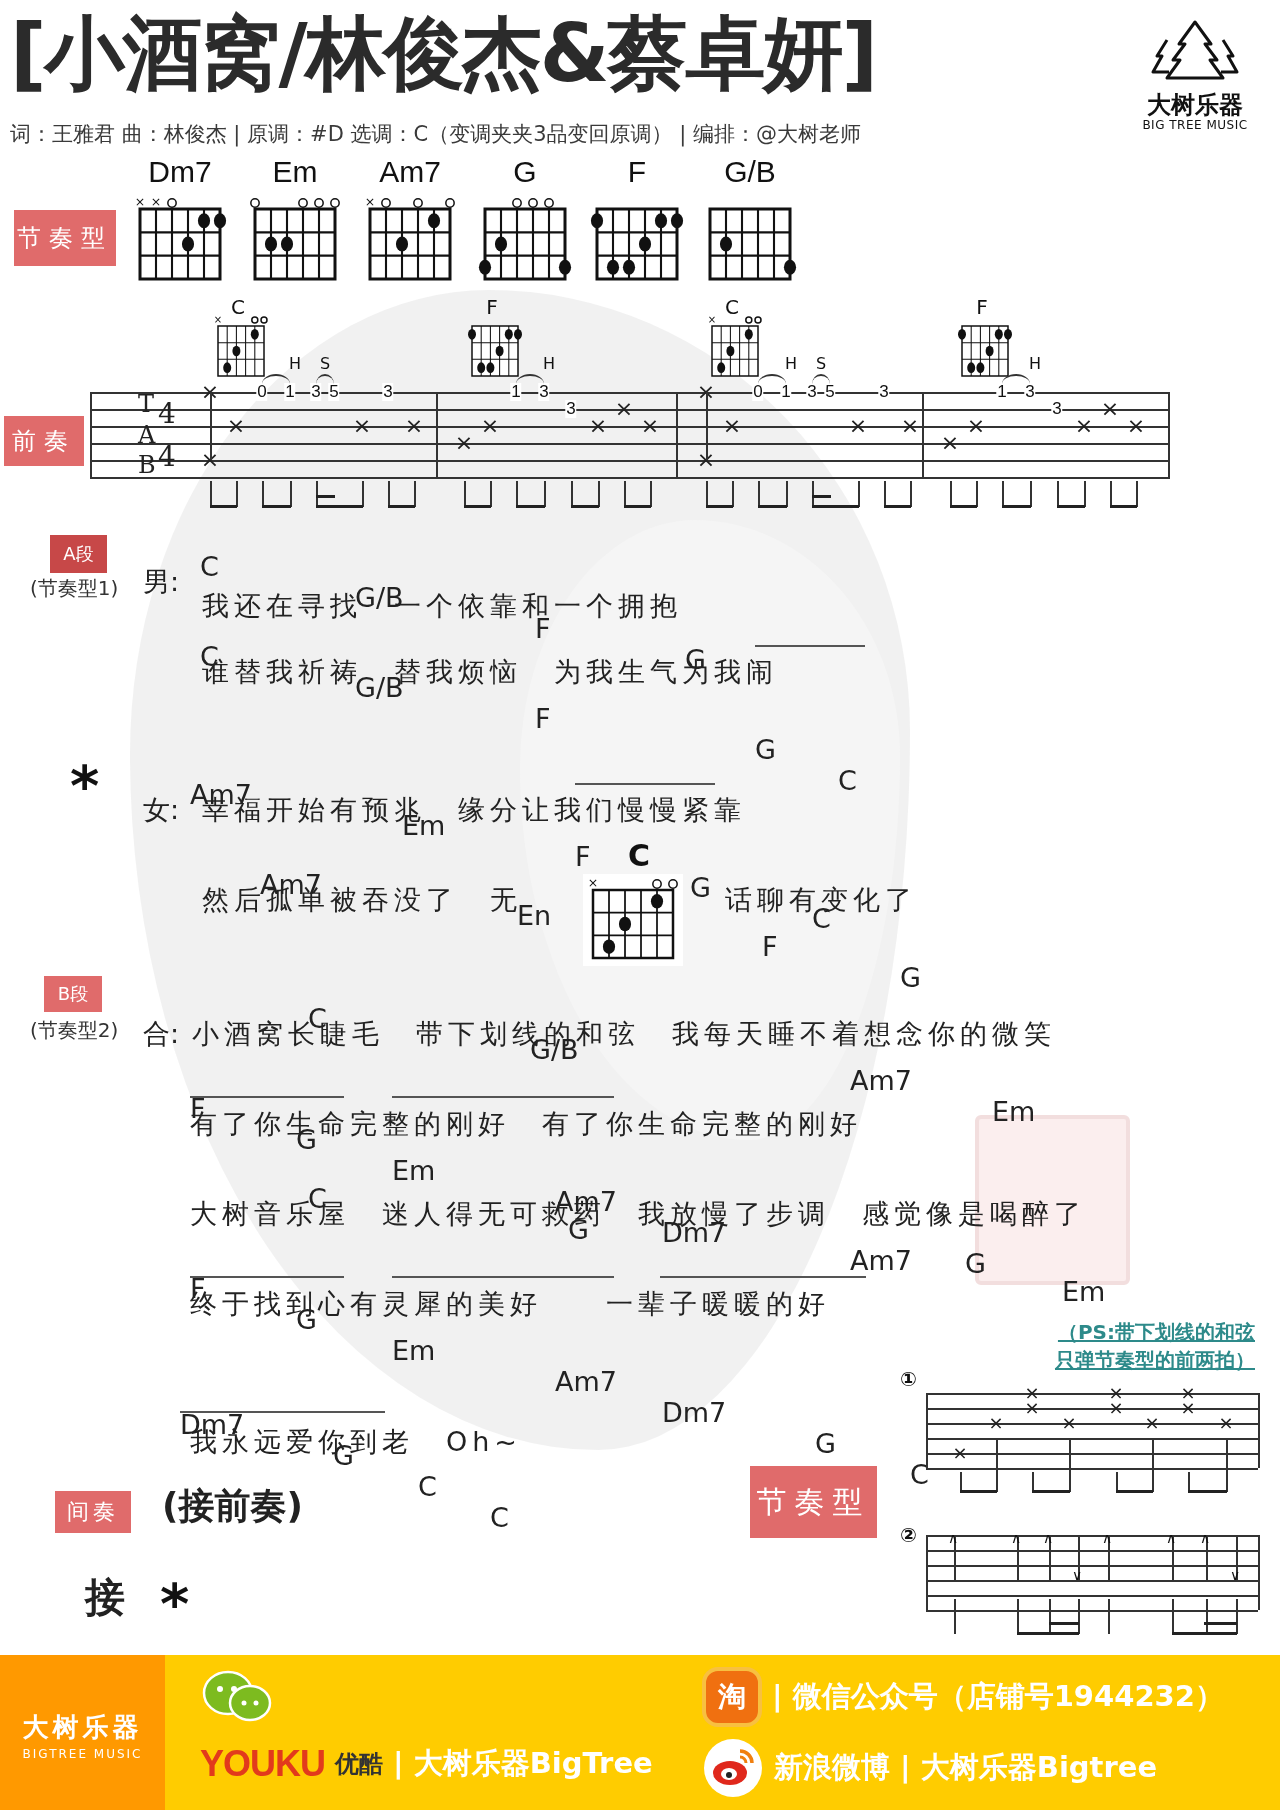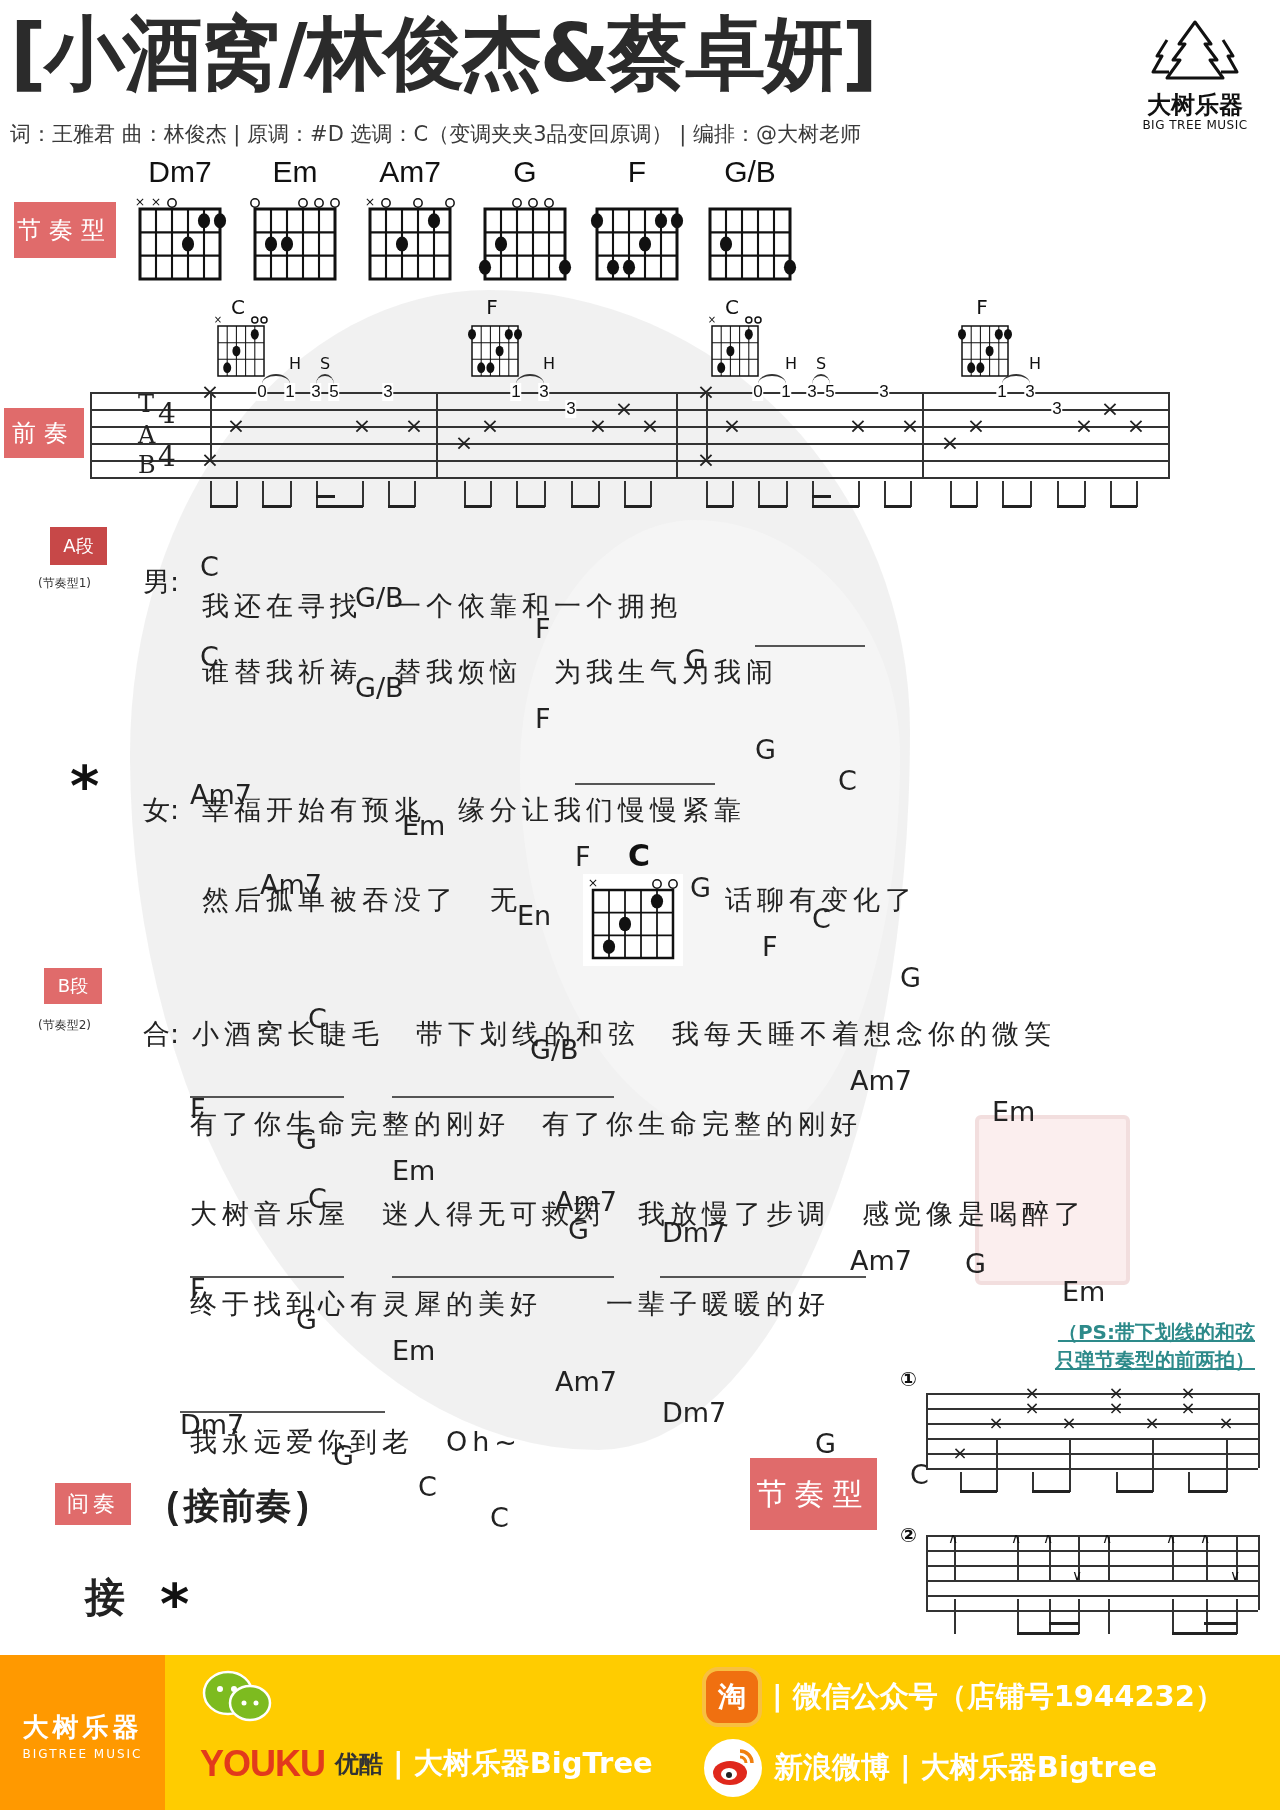--- a/index.html
+++ b/index.html
@@ -14,21 +14,21 @@
   
   .title { left: 10px; top: 4px; font-size: 80px; font-weight: bold; color: #2b2b2b; letter-spacing: -2px;
            font-family: "DejaVu Sans", sans-serif; white-space: nowrap; line-height: 100px; }
   .credits { left: 10px; top: 120px; font-size: 21px; color: #3a3a3a; white-space: nowrap; }
   .logo { left: 1120px; top: 18px; width: 150px; text-align: center; }
   .logo-cn { font-size: 24px; font-weight: bold; color: #111; line-height: 26px; }
   .logo-en { font-size: 12px; color: #111; letter-spacing: 0.5px; }
 
   
   .tag { position: absolute; background: #e06b6b; color: #fff; text-align: right; font-size: 24px;
-         letter-spacing: 8px; display: flex; align-items: center; justify-content: center; }
+         letter-spacing: 8px; display: flex; align-items: center; justify-content: center; margin-top: 8px; }
   .tag-small { background: #c74848; font-size: 18px; letter-spacing: 0; }
 
   
   .chord { position: absolute; }
   .chord-name { position: absolute; left: 0; width: 100%; text-align: center; font-size: 30px; color: #111;
                 font-family: "Liberation Sans", sans-serif; }
 
   
   .staff-line { position: absolute; height: 2px; background: #333; }
   .vline { position: absolute; width: 2px; background: #333; }
@@ -37,21 +37,21 @@
   .tech { position: absolute; font-size: 16px; color: #111; transform: translateX(-50%); }
   .tie { position: absolute; border-top: 2px solid #333; border-radius: 50% 50% 0 0 / 100% 100% 0 0; height: 10px; }
   .tabclef { position: absolute; font-family: "DejaVu Serif", serif; font-size: 24px; color: #222; line-height: 24px; }
   .beam { position: absolute; height: 3px; background: #222; }
 
   
   .chordline { position: absolute; font-size: 27px; color: #222; font-family: "DejaVu Sans", sans-serif; white-space: pre; }
   .ch { position: absolute; white-space: nowrap; }
   .uline { position: absolute; height: 2px; background: #555; }
   .lyric { position: absolute; font-size: 27px; color: #222; letter-spacing: 5px; white-space: nowrap; }
-  .section-note { position: absolute; font-size: 12px; color: #333; margin-left: 8px; }
+  .section-note { position: absolute; font-size: 20px; color: #333; }
   .star { position: absolute; font-size: 56px; font-weight: bold; color: #111; line-height: 56px; }
 
   .ps-note { position: absolute; font-size: 20px; font-weight: bold; color: #2d8a8a; text-align: right; line-height: 28px; }
   .circnum { position: absolute; font-size: 20px; font-weight: bold; color: #111; }
 
   .big-text { position: absolute; font-size: 36px; font-weight: bold; color: #222; }
 
   
   .footer { position: absolute; left: 0; top: 1655px; width: 1280px; height: 155px; background: #ffcc00; }
   .footer-left { position: absolute; left: 0; top: 0; width: 165px; height: 155px; background: #ff9900; color: #fff; text-align: center; }
@@ -484,21 +484,21 @@
 <div class="chordline" style="left:0;top:1378px;">
   <span class="ch" style="left:180px;">Dm7</span>
   <span class="ch" style="left:333px;">G</span>
   <span class="ch" style="left:418px;">C</span>
   <span class="ch" style="left:490px;">C</span>
 </div>
 <div class="uline" style="left:180px;top:1411px;width:205px;"></div>
 <div class="lyric" style="left:190px;top:1424px;">我永远爱你到老　Oh~</div>
 
 <div class="tag" style="left:55px;top:1483px;width:76px;height:42px;font-size:22px;letter-spacing:4px;">间奏</div>
-<div class="big-text" style="left:162px;top:1482px;font-family:Liberation Mono, monospace;">(接前奏)</div>
+<div class="big-text" style="left:162px;top:1482px;">(接前奏)</div>
 <div class="big-text" style="left:85px;top:1570px;font-size:40px;">接</div>
 <div class="star" style="left:160px;top:1576px;">*</div>
 
 <div class="ps-note" style="left:990px;top:1318px;width:265px;text-decoration:underline;">
   <div>（PS:带下划线的和弦</div>
   <div>只弹节奏型的前两拍）</div>
 </div>
 <div class="tag" style="left:750px;top:1458px;width:127px;height:72px;font-size:30px;">节奏型</div>
 <div class="circnum" style="left:900px;top:1367px;">①</div>
 <div class="circnum" style="left:900px;top:1523px;">②</div>

